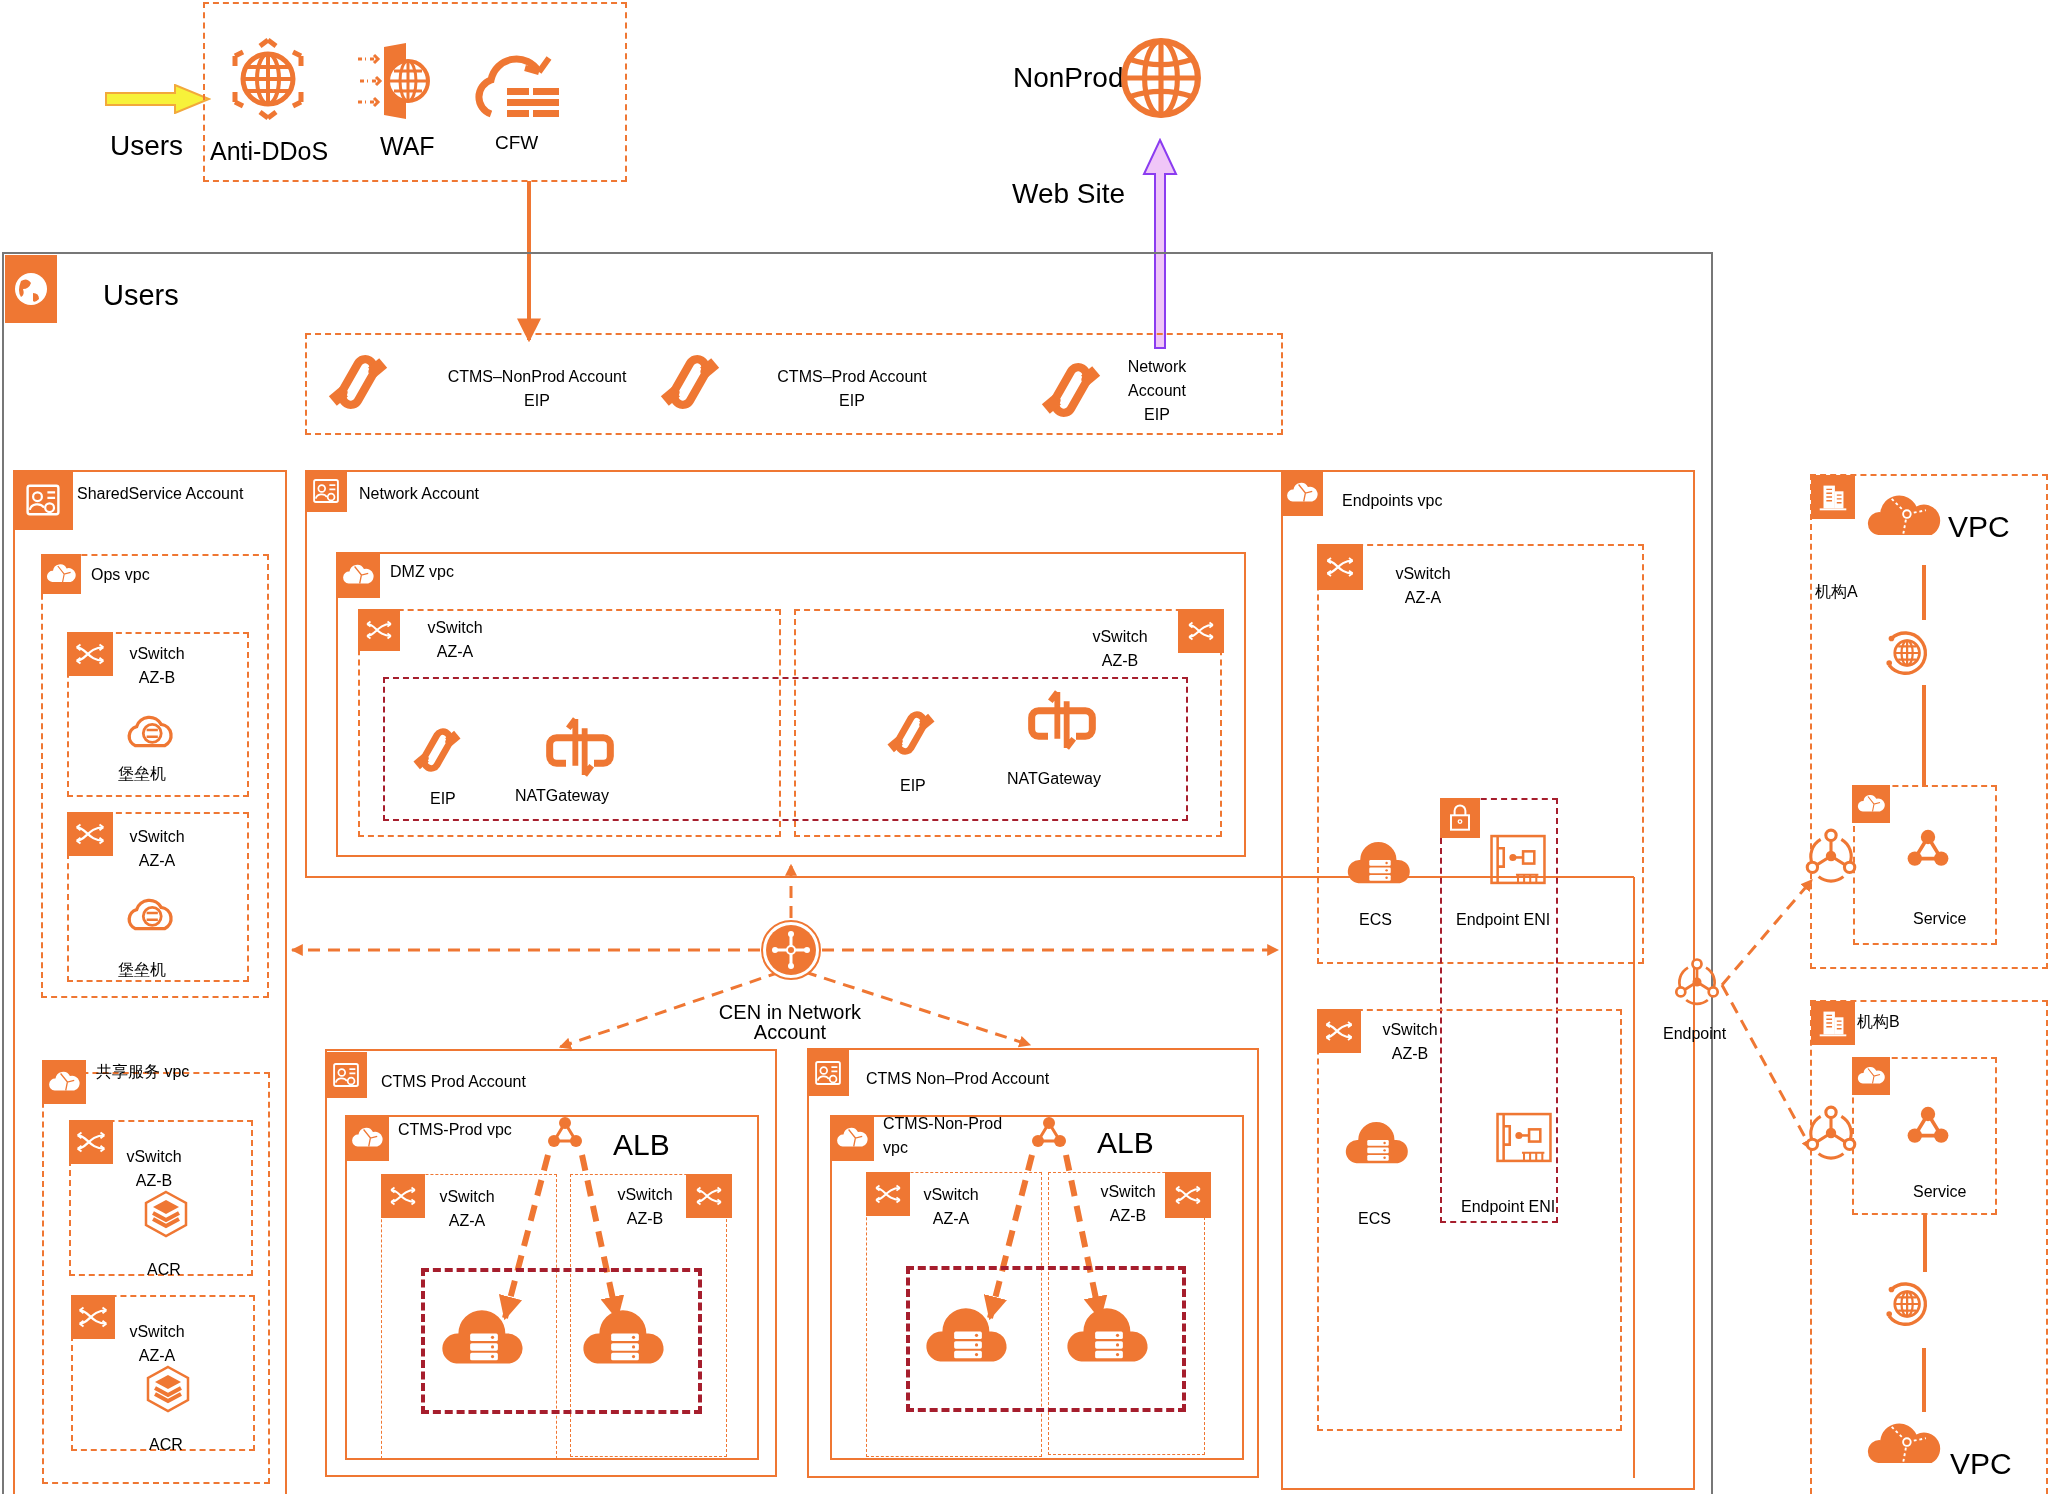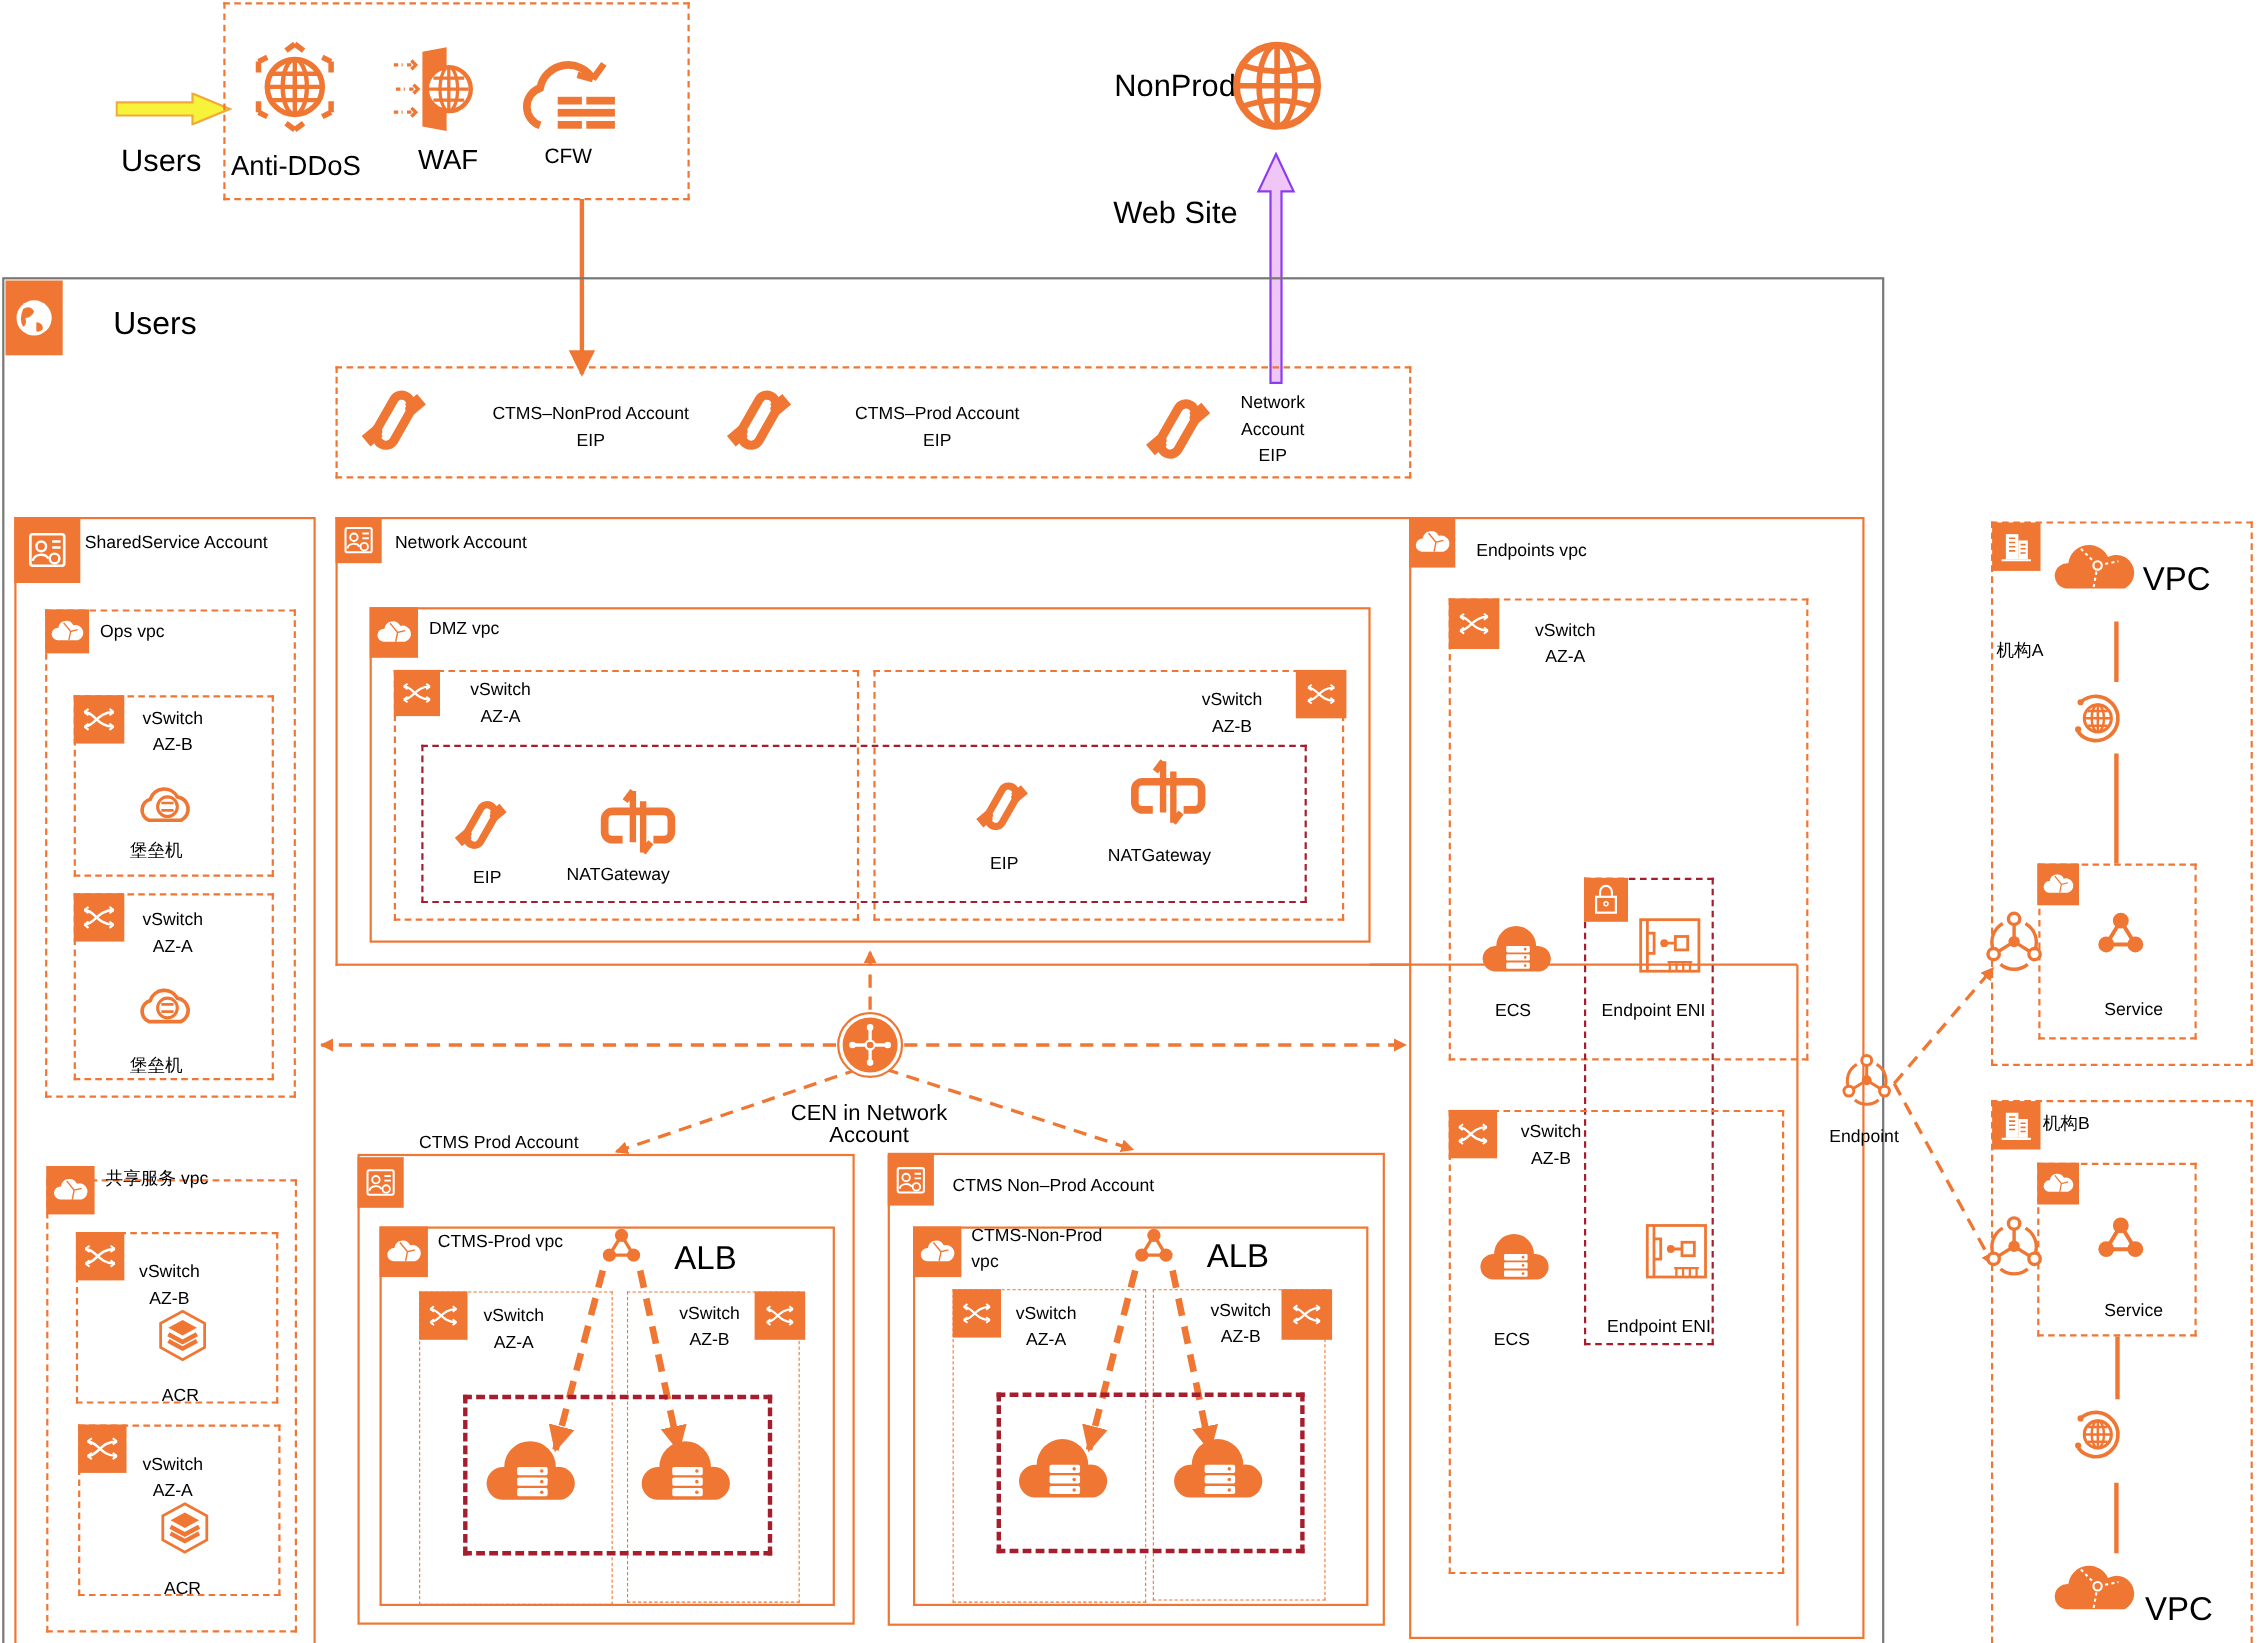--- a/index.html
+++ b/index.html
@@ -425,21 +425,21 @@
   <div>CEN in Network</div>
   <div>Account</div>
 </div>
 
 <div class="box solid" style="left:325px;top:1049px;width:452px;height:428px;"></div>
 <div class="badge" style="left:325px;top:1052px;width:42px;height:46px;">
     <svg width="34" height="34">
       <use href="#sym-account"></use>
     </svg>
   </div>
-<div class="lbl" style="left:381px;top:1028px;">CTMS Prod Account</div>
+<div class="lbl" style="left:381px;top:1070px;">CTMS Prod Account</div>
 <div class="box solid" style="left:345px;top:1115px;width:414px;height:345px;"></div>
 <div class="badge" style="left:345px;top:1115px;width:44px;height:46px;">
     <svg width="34" height="34">
       <use href="#sym-cloudvpc"></use>
     </svg>
   </div>
 <div class="lbl" style="left:398px;top:1118px;">CTMS-Prod vpc</div>
 <div class="abs" style="left:535px;top:1113px;">
     <svg width="60" height="50">
       <use href="#sym-alb"></use>

